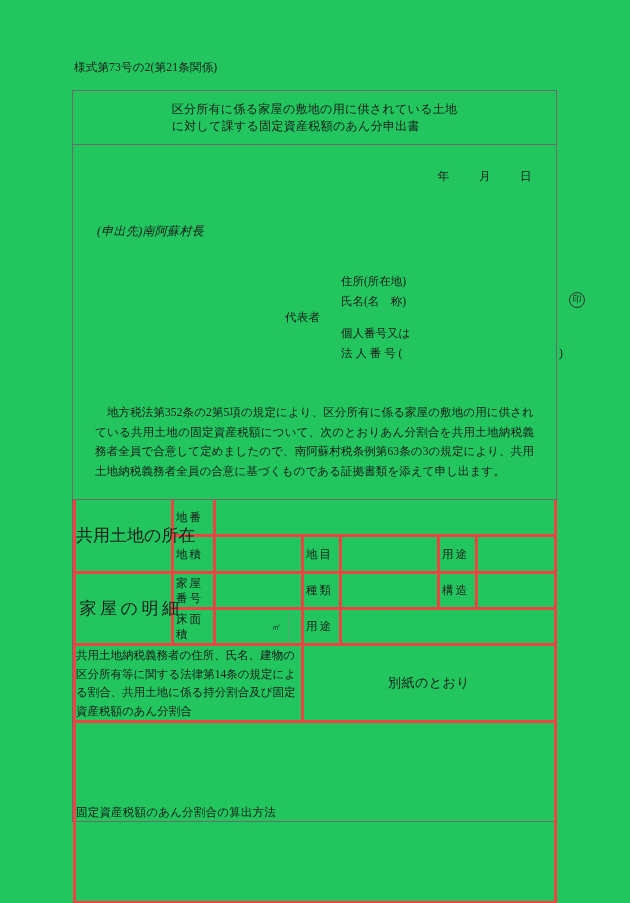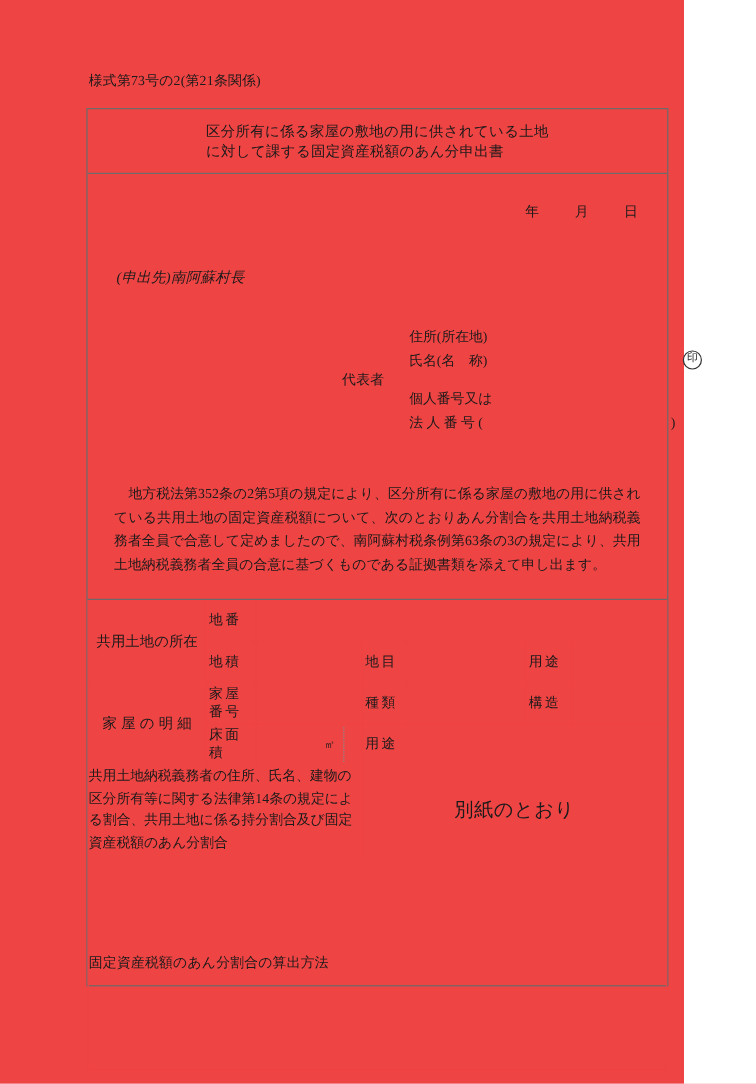--- a/index.html
+++ b/index.html
@@ -11,23 +11,23 @@
     width: 630px;
     height: 903px;
     font-family: "Liberation Serif", "DejaVu Serif", serif;
     color: #1a1a1a;
     position: relative;
     overflow: hidden;
   }
   .page {
     position: absolute;
     left: 0; top: 0;
-    width: 570px;
+    width: 630px;
     height: 903px;
-    background: #ef4444;
+    background: #22c55e;
   }
   .form-no {
     position: absolute;
     left: 74px;
     top: 60px;
     font-size: 11.5px;
     letter-spacing: 0.2px;
     white-space: nowrap;
   }
   .frame {
@@ -126,28 +126,28 @@
   }
   .body-para p { margin: 0; text-indent: 12px; }
   
   table.main {
     width: 100%;
     border-collapse: collapse;
     font-size: 11.5px;
     table-layout: fixed;
   }
   table.main td {
-    border: 1px solid #ef4444;
+    border: 3px solid #ef4444;
     padding: 0;
     vertical-align: middle;
   }
   table.main tr.first td { border-top: none; }
   .lbl {
     text-align: center;
-    font-size: 12px;
+    font-size: 17px;
     white-space: nowrap;
   }
   .lbl-wide { letter-spacing: 3.5px; text-indent: 3.5px; }
   .cell-h { height: 34px; }
   .cell-h2 { height: 33px; }
   .sub {
     text-align: left;
     font-size: 11.5px;
     line-height: 15px;
     letter-spacing: 2px;
@@ -171,21 +171,21 @@
     border-left: 1px dotted #8a8a8a;
   }
   .longlabel {
     font-size: 11.5px;
     line-height: 18.5px;
     padding: 7px 8px 7px 9px;
     text-align: left;
   }
   .betsushi {
     text-align: center;
-    font-size: 16px;
+    font-size: 13px;
     letter-spacing: 0.5px;
   }
   .method {
     font-size: 11.5px;
     padding: 8px 0 0 9px;
     letter-spacing: 0.2px;
     height: 178px;
     vertical-align: top;
   }
 </style>

